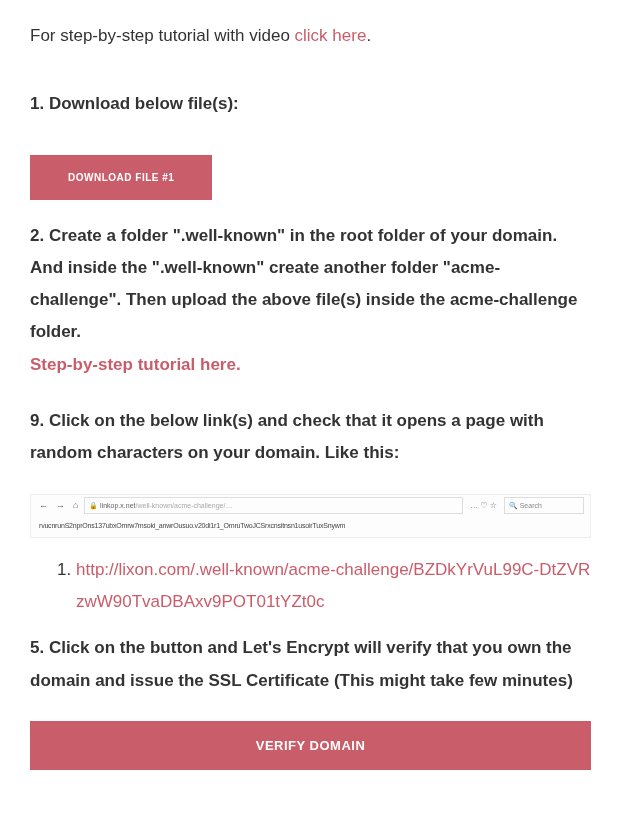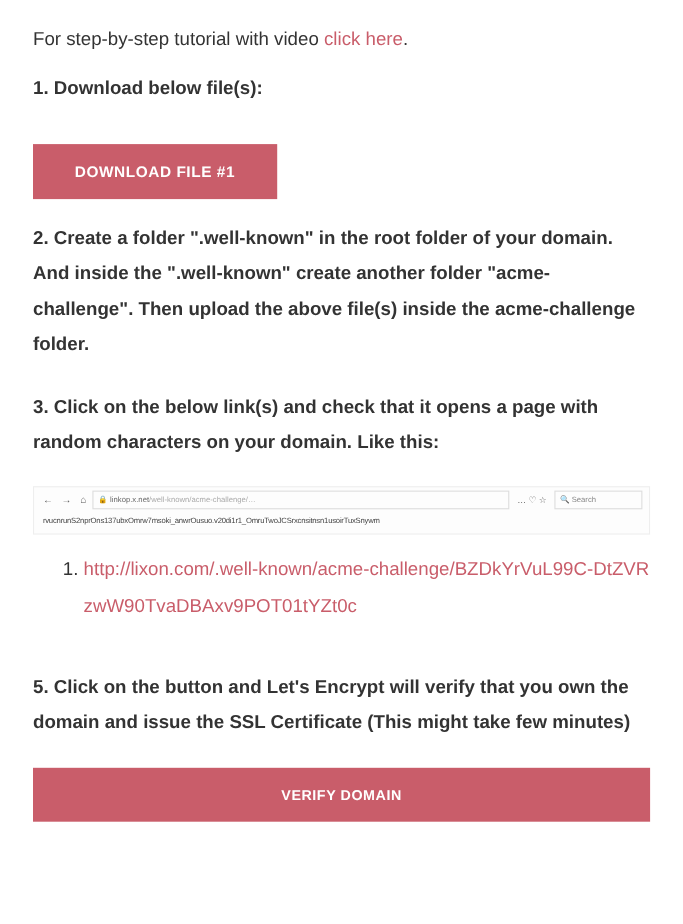--- a/index.html
+++ b/index.html
@@ -6,37 +6,37 @@
     body {
       font-family: Arial, Helvetica, sans-serif;
       background: #ffffff;
       width: 621px;
       padding: 20px 30px 30px 30px;
       color: #333333;
       font-size: 17px;
       line-height: 1.9;
     }
     .intro {
-      margin-bottom: 12px;
+      margin-bottom: 36px;
     }
     .link {
       color: #c95d6a;
       text-decoration: none;
       cursor: pointer;
     }
     .step {
       margin-bottom: 24px;
       font-weight: bold;
     }
     .download-btn {
       display: inline-block;
       background: #c95d6a;
       color: #ffffff;
       font-weight: bold;
-      font-size: 14px;
+      font-size: 10px;
       letter-spacing: 0.5px;
       padding: 17px 38px;
       border: none;
       cursor: pointer;
       margin: 10px 0 20px 0;
     }
     .browser-img {
       width: 100%;
       height: 44px;
       background: #fdfdfd;
@@ -82,21 +82,21 @@
       font-size: 7px;
       color: #444;
       padding: 6px 2px 0 2px;
       white-space: nowrap;
       overflow: hidden;
       letter-spacing: -0.2px;
     }
     .url-list {
       list-style: decimal;
       margin-left: 46px;
-      margin-bottom: 32px;
+      margin-bottom: 4px;
     }
     .url-list li {
       color: #333;
     }
     .url-list .link {
       word-break: break-all;
       line-height: 1.7;
     }
     .verify-btn {
       display: block;
@@ -122,23 +122,24 @@
 <p class="intro">
   <span>For step-by-step tutorial with video </span><a class="link">click here</a><span>.</span>
 </p>
 
 <p class="step">1. Download below file(s):</p>
 
 <button class="download-btn">DOWNLOAD FILE #1</button>
 
 <p class="step">
   <span>2. Create a folder ".well-known" in the root folder of your domain. And inside the ".well-known" create another folder "acme-challenge". Then upload the above file(s) inside the acme-challenge folder.</span><br>
+  <a class="link">Step-by-step tutorial here.</a>
 </p>
 
-<p class="step">3. Click on the below link(s) and check that it opens a page with random characters on your domain. Like this:</p>
+<p class="step">9. Click on the below link(s) and check that it opens a page with random characters on your domain. Like this:</p>
 
 <div class="browser-img">
   <div class="browser-row1">
     <span class="nav-icon">←</span>
     <span class="nav-icon">→</span>
     <span class="nav-icon">⌂</span>
     <div class="url-box">
       <span>🔒 linkop.x.net</span><span style="color:#aaa">/well-known/acme-challenge/…</span>
     </div>
     <span class="star-group">… ♡ ☆</span>

